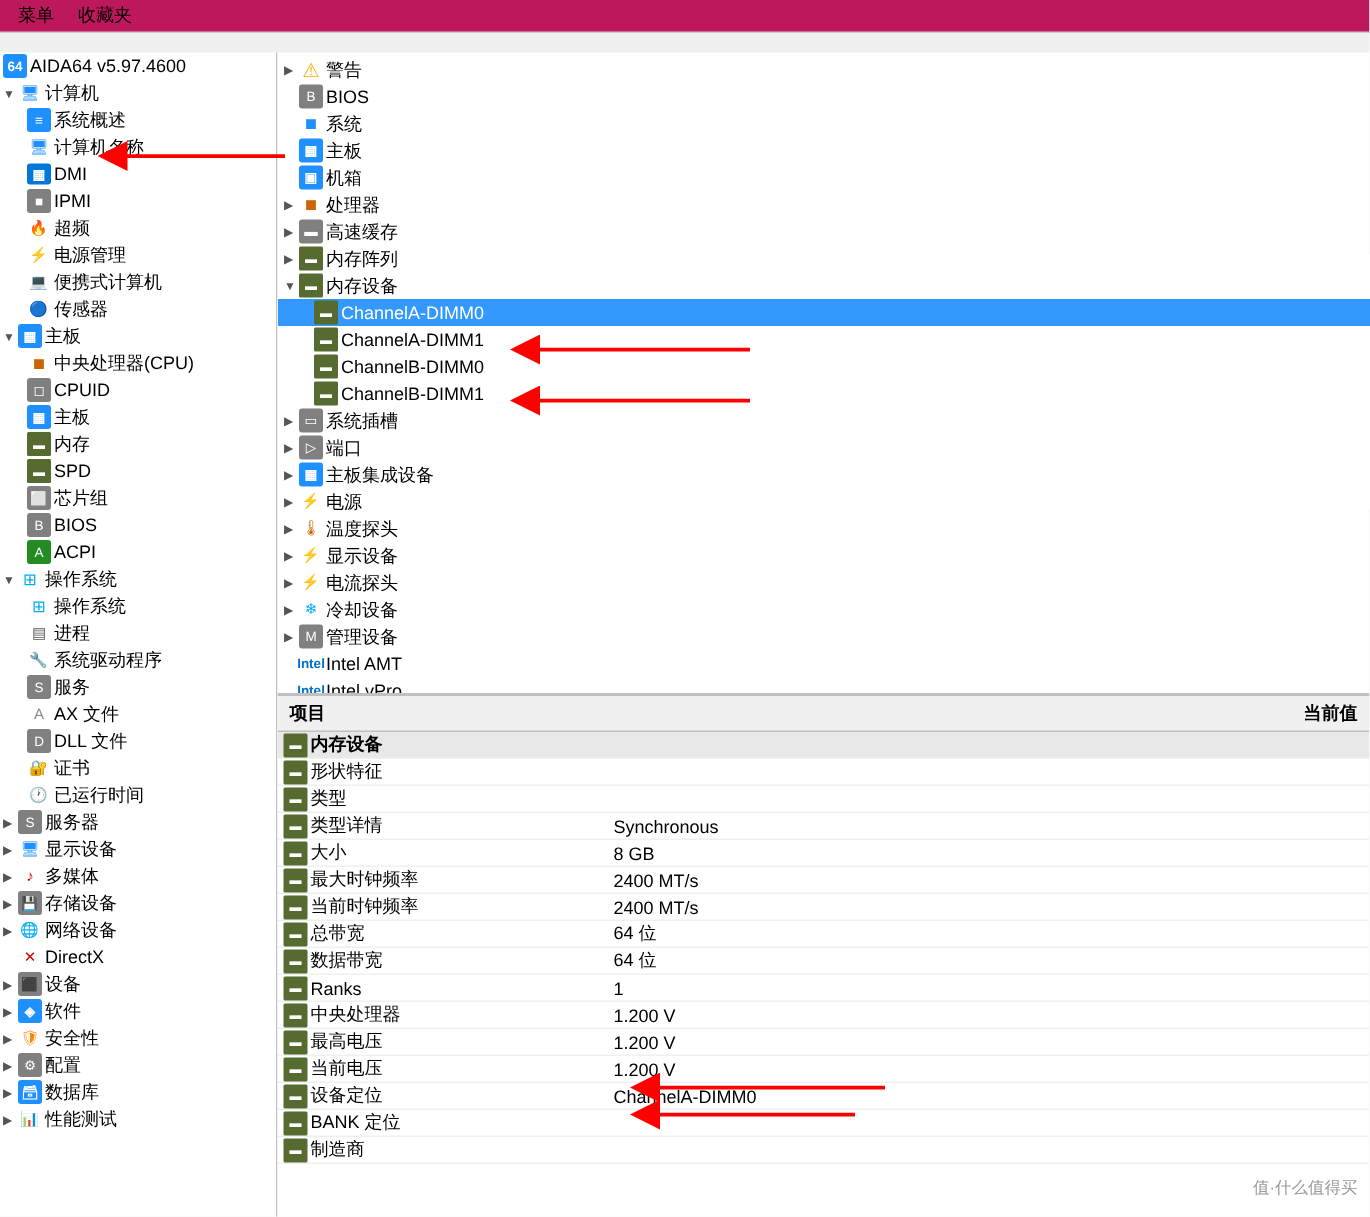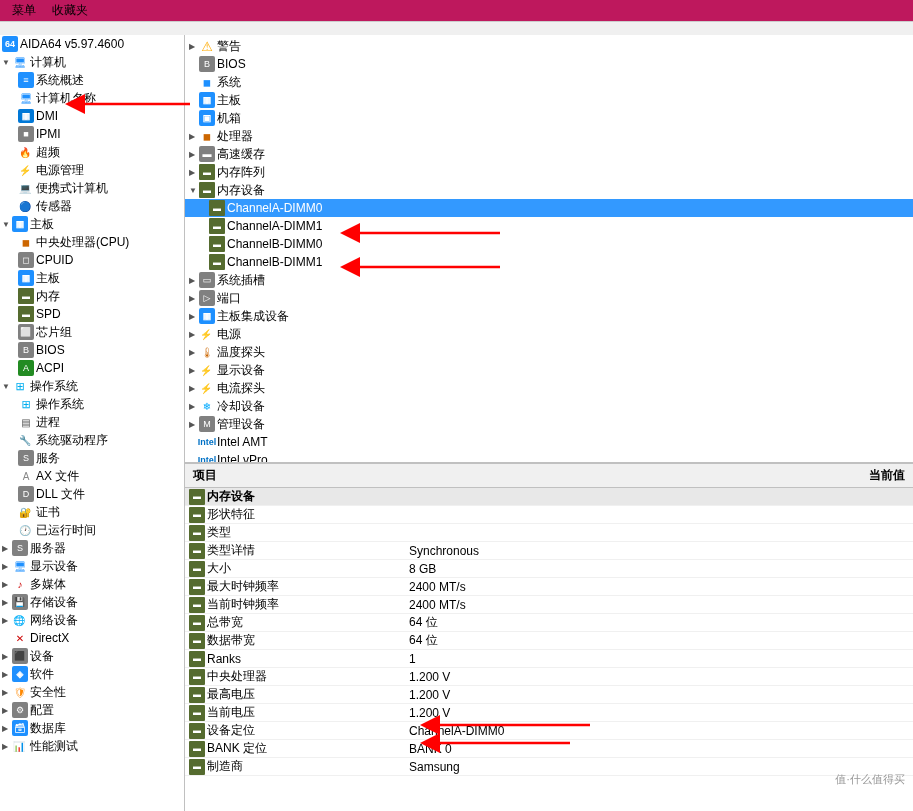--- a/index.html
+++ b/index.html
@@ -149,21 +149,21 @@
     }
 
     
     ::-webkit-scrollbar { width: 10px; height: 10px; }
     ::-webkit-scrollbar-track { background: #f0f0f0; }
     ::-webkit-scrollbar-thumb { background: #c0c0c0; border: 1px solid #a0a0a0; }
 
     
     .watermark {
       position: fixed;
-      bottom: 24px;
+      bottom: 12px;
       right: 8px;
       color: #999;
       font-size: 11px;
       text-align: right;
     }
   </style>
 </head>
 <body>
 
 <div class="menu-bar">
@@ -581,28 +581,26 @@
           <span class="item-icon icon-ram">▬</span>
           <span>设备定位</span>
         </div>
         <div class="col-value">ChannelA-DIMM0</div>
       </div>
       <div class="details-row">
         <div class="col-name">
           <span class="item-icon icon-ram">▬</span>
           <span>BANK 定位</span>
         </div>
-        <div class="col-value">BANK 0</div>
       </div>
       <div class="details-row">
         <div class="col-name">
           <span class="item-icon icon-ram">▬</span>
           <span>制造商</span>
         </div>
-        <div class="col-value">Samsung</div>
       </div>
     </div>
   </div>
 </div>
 
 <svg style="position:fixed; top:0; left:0; width:913px; height:811px; pointer-events:none;" xmlns="http://www.w3.org/2000/svg">
 
   <defs>
     <marker id="arrowhead" markerWidth="8" markerHeight="8" refX="4" refY="4" orient="auto">
       <polygon points="0 0, 8 4, 0 8" fill="red"></polygon>

